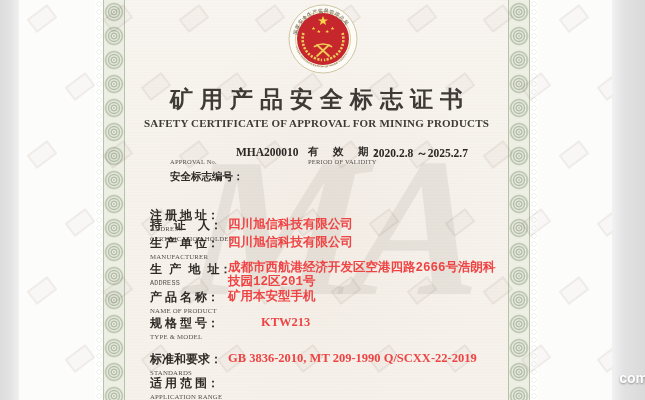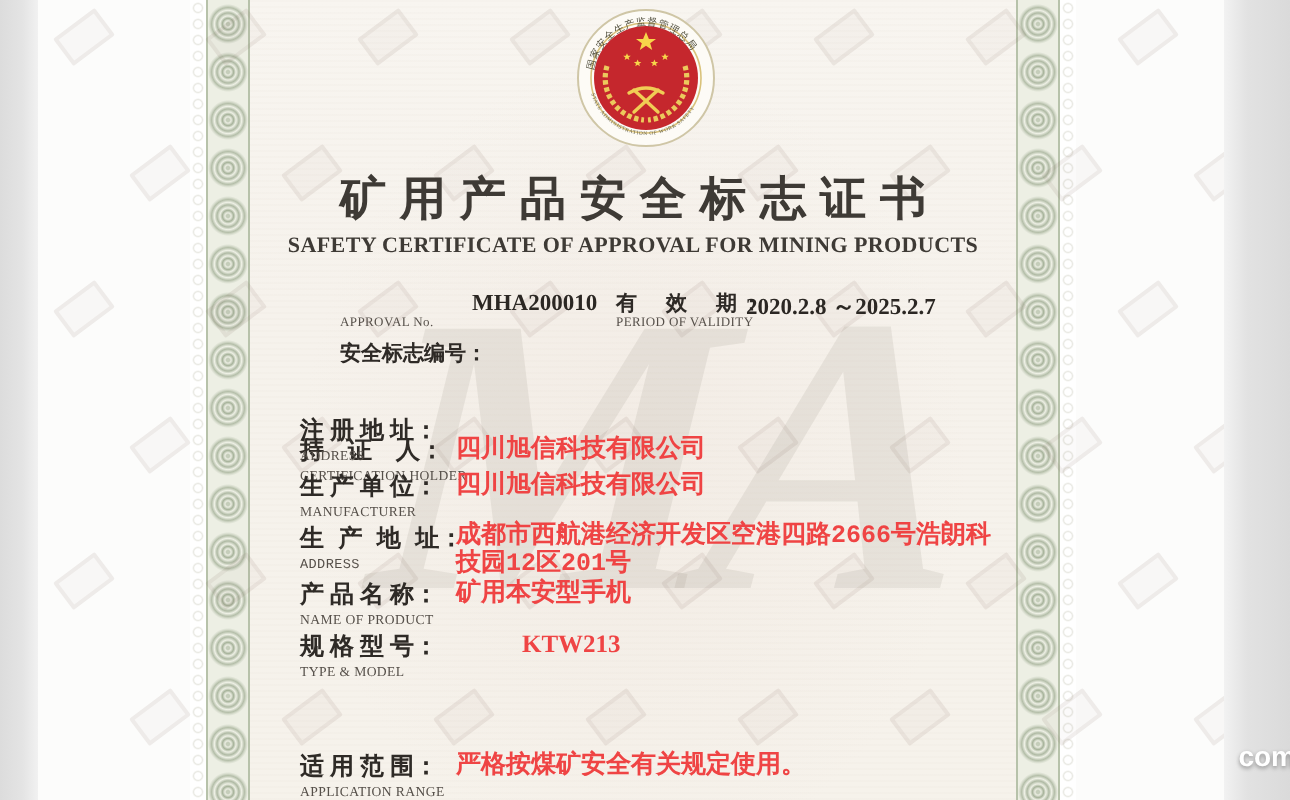--- a/index.html
+++ b/index.html
@@ -204,24 +204,30 @@
       </div>
     <div class="val">矿用本安型手机</div>
   </div>
   <div class="row" style="top:315px;gap:33px;">
     <div class="lab">
         <div class="cn">规 格 型 号：</div>
       <div class="en">TYPE &amp; MODEL</div>
       </div>
     <div class="val">KTW213</div>
   </div>
+  <div class="row" style="top:351px;">
+    <div class="lab">
+        <div class="cn">标准和要求：</div>
+      <div class="en">STANDARDS</div>
+      </div>
+    <div class="val" style="white-space:nowrap;">GB 3836-2010, MT 209-1990 Q/SCXX-22-2019</div>
+  </div>
   <div class="row" style="top:375px;">
     <div class="lab">
         <div class="cn">适 用 范 围：</div>
       <div class="en">APPLICATION RANGE</div>
       </div>
-    <div class="val">严格按煤矿安全有关规定使用。</div>
   </div>
 
   <div class="edge-l"></div>
   <div class="edge-r"></div>
   <div class="sitewm">com</div>
 </div>
 
 </body></html>

